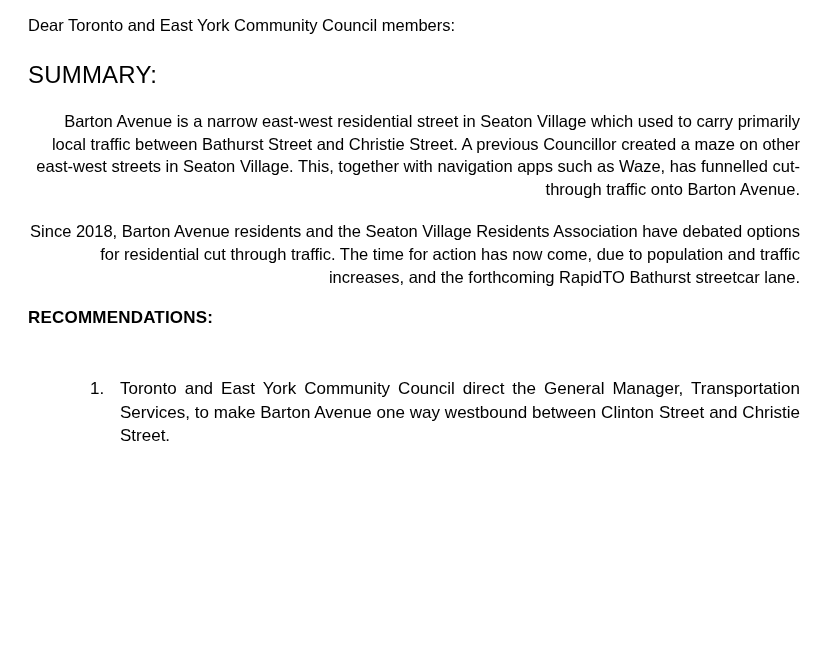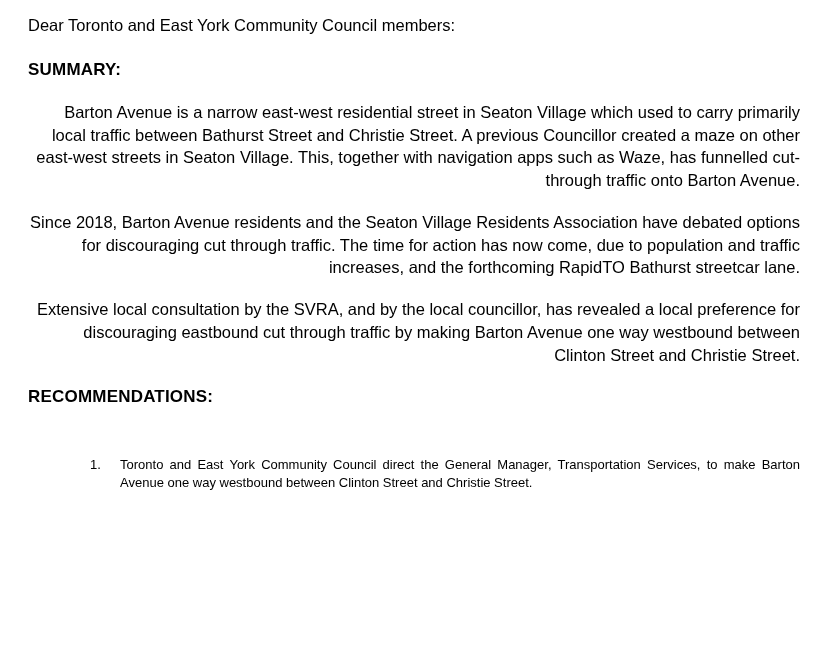--- a/index.html
+++ b/index.html
@@ -26,22 +26,22 @@
     line-height: 1.38;
     margin: 0 0 19px 0;
     text-align: right;
   }
   .salutation {
     font-size: 16.5px;
     line-height: 1.38;
     margin: 0 0 22px 0;
   }
   .heading {
-    font-size: 17px;
-    font-weight: bold;
+    font-size: 24px;
+    font-weight: normal;
     line-height: 1.3;
     margin: 0 0 20px 0;
     letter-spacing: 0.2px;
   }
   .heading-2 {
     font-size: 17px;
     font-weight: bold;
     line-height: 1.3;
     margin: 4px 0 20px 0;
     letter-spacing: 0.2px;
@@ -53,21 +53,21 @@
   }
   ol.rec-list {
     margin: 0;
     padding: 0 0 0 62px;
     list-style: none;
     counter-reset: recs;
   }
   ol.rec-list > li {
     position: relative;
     counter-increment: recs;
-    font-size: 13px;
+    font-size: 17px;
     line-height: 1.38;
     text-align: justify;
     text-justify: inter-word;
     padding-left: 30px;
     margin-bottom: 14px;
     margin-top: 48px;
   }
   ol.rec-list > li::before {
     content: counter(recs) ".";
     position: absolute;
@@ -80,22 +80,21 @@
 </head>
 <body>
 
 <div class="page">
 
   <p class="salutation">Dear Toronto and East York Community Council members:</p>
 
   <h2 class="heading">SUMMARY:</h2>
 
   <p class="para">Barton Avenue is a narrow east-west residential street in Seaton Village which used to carry primarily local traffic between Bathurst Street and Christie Street. A previous Councillor created a maze on other east-west streets in Seaton Village. This, together with navigation apps such as Waze, has funnelled cut-through traffic onto Barton Avenue.</p>
-  <p class="para">Since 2018, Barton Avenue residents and the Seaton Village Residents Association have debated options for discouraging cut through traffic. The time for action has now come, due to population and traffic increases, and the forthcoming RapidTO Bathurst streetcar lane.</p>
-  <p class="para">Extensive local consultation by the SVRA, and by the local councillor, has revealed a local preference for discouraging eastbound cut through traffic by making Barton Avenue one way westbound between Clinton Street and Christie Street.</p>
+  <p class="para">Since 2018, Barton Avenue residents and the Seaton Village Residents Association have debated options for residential cut through traffic. The time for action has now come, due to population and traffic increases, and the forthcoming RapidTO Bathurst streetcar lane.</p>
 
   <h2 class="heading-2">RECOMMENDATIONS:</h2>
 
 
   <ol class="rec-list">
     <li>Toronto and East York Community Council direct the General Manager, Transportation Services, to make Barton Avenue one way westbound between Clinton Street and Christie Street.</li>
   </ol>
 
 </div>
 

